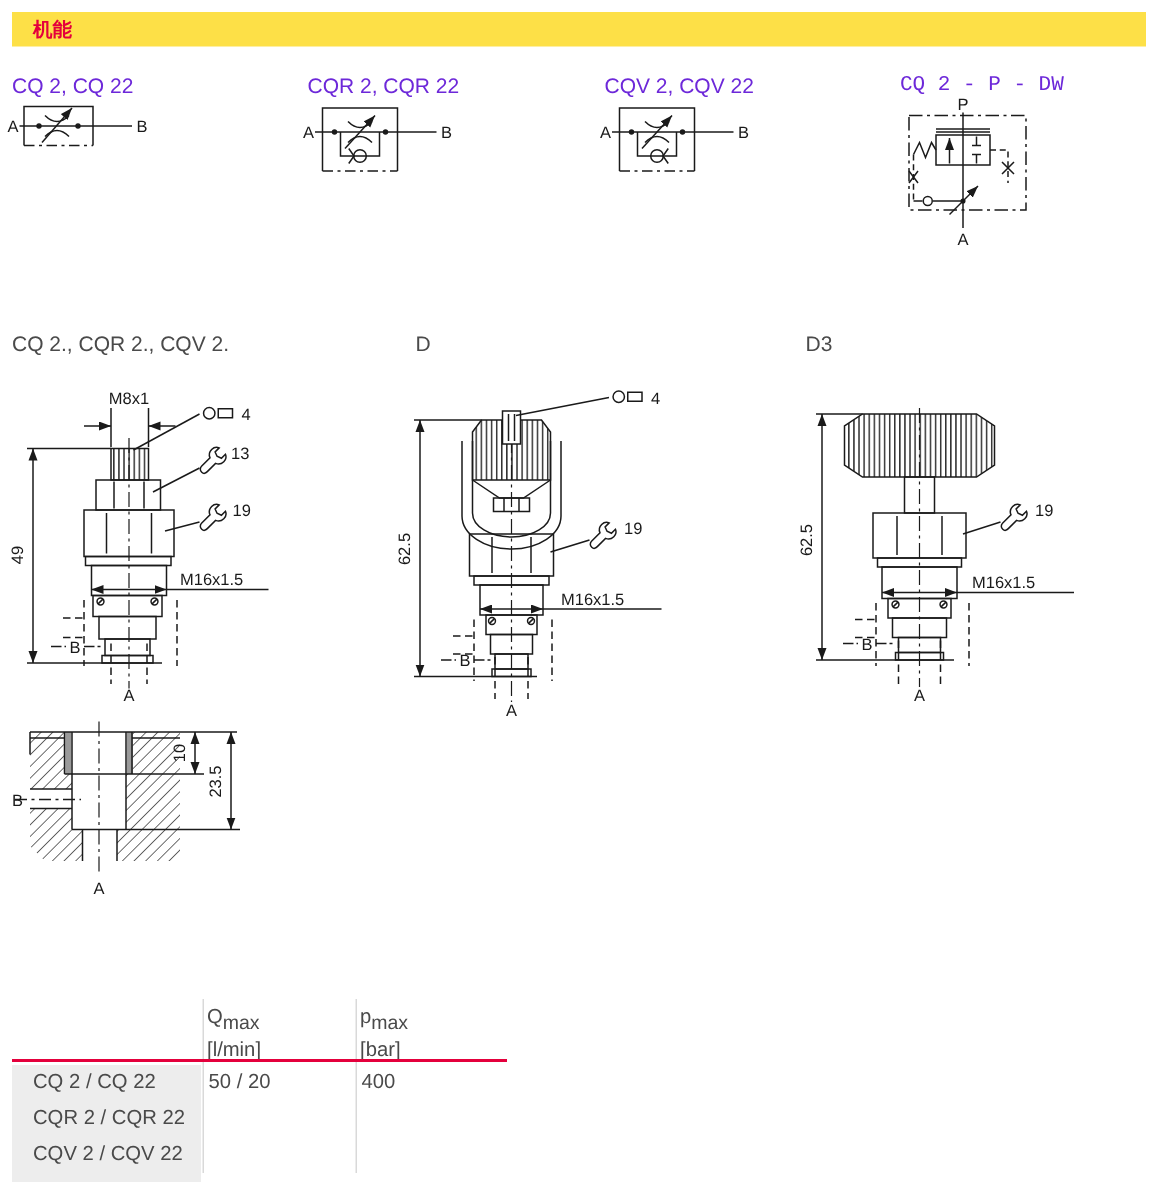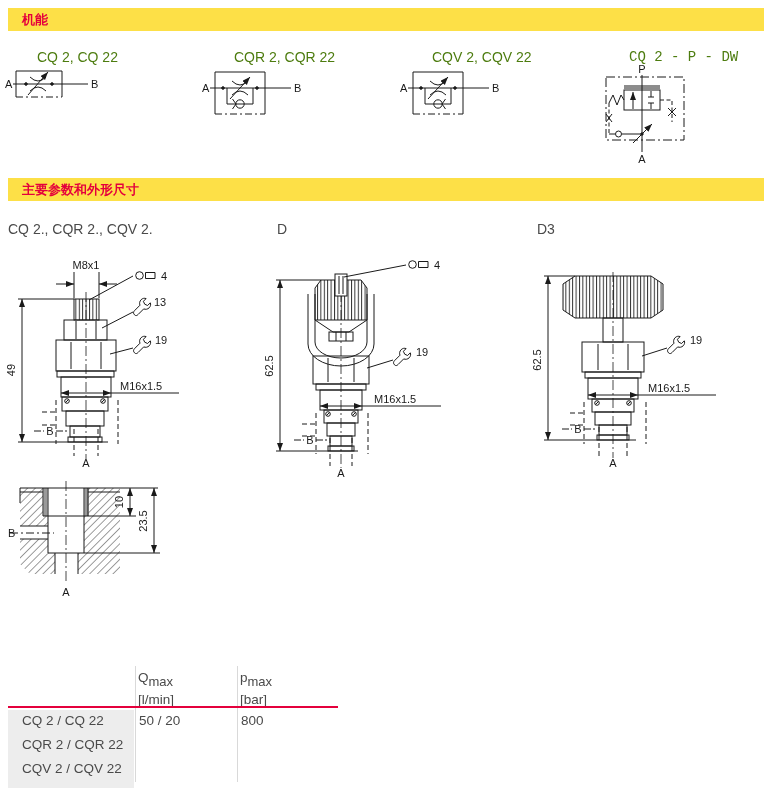--- a/index.html
+++ b/index.html
@@ -1,21 +1,21 @@
 <!DOCTYPE html>
 <html><head>
 <meta charset="utf-8">
 <style>
   html,body{margin:0;padding:0;background:#fff;}
   #page{position:relative;width:772px;height:788px;background:#fff;overflow:hidden;
         font-family:"Liberation Sans", sans-serif;color:#4a4a4a;}
   .abs{position:absolute;}
   .strip{left:8px;width:756px;height:23px;background:#fde047;display:flex;align-items:center;}
   .strip span{margin-left:14px;font-size:13px;font-weight:bold;color:#e4003c;}
-  .symtitle{font-size:14px;color:#4d7c0f;white-space:nowrap;margin-left:29px;}
+  .symtitle{font-size:14px;color:#6d28d9;white-space:nowrap;}
   .dwtitle{font-size:14px;color:#4a4a4a;white-space:nowrap;}
   svg{overflow:visible;}
   svg text{font-family:"Liberation Sans",sans-serif;fill:#1a1a1a;}
   .t11{font-size:11px;}
   .tport{font-size:11px;}
   
   #spec-table{left:8px;top:666px;width:348px;height:116px;font-size:13.5px;color:#4a4a4a;}
   .tsep{position:absolute;top:0;width:1px;height:116px;background:#d9d9d9;}
   .thead{position:absolute;top:3px;line-height:18px;}
   .thead sub{font-size:13px;}
@@ -130,23 +130,20 @@
     <line x1="24" y1="70" x2="44" y2="70"></line>
     <circle cx="44" cy="70" r="1.2" fill="#1a1a1a"></circle>
     <line x1="35" y1="79" x2="54" y2="60" marker-end="url(#mE)"></line>
     <polyline points="62,36 74,36 74,58" stroke-dasharray="4 2.5"></polyline>
     <path d="M70,44 L74,48 L70,52"></path>
         <path d="M78,44 L74,48 L78,52"></path>
     <text x="44" y="99" class="tport" text-anchor="middle" stroke="none" fill="#1a1a1a">A</text>
   </g>
 </svg>
 
-<div class="abs strip" style="top:178px;">
-  <span>主要参数和外形尺寸</span>
-</div>
 
 <div class="abs dwtitle" style="left:8px;top:221px;text-align:right;">CQ 2., CQR 2., CQV 2.</div>
 <div class="abs dwtitle" style="left:277px;top:221px;">D</div>
 <div class="abs dwtitle" style="left:537px;top:221px;">D3</div>
 
 <svg class="abs" style="left:4px;top:254px;" width="200" height="218" viewBox="0 0 200 218">
   <g stroke="#1a1a1a" fill="none" stroke-width="1">
     <line x1="82" y1="38" x2="82" y2="205" stroke-dasharray="10 3 2 3" stroke-width="0.8"></line>
 
     <rect x="70" y="45" width="25" height="21" fill="url(#knurl)"></rect>
@@ -381,21 +378,21 @@
   <div class="thead" style="left:232px;">
     <span>p</span><sub>max</sub><br>
     <span>[bar]</span>
   </div>
 
   <div class="redline"></div>
 
   <div class="rowlabel" style="top:44px;">
     <span>CQ 2 / CQ 22</span></div>
   <div class="rowval" style="left:131px;top:44px;">50 / 20</div>
-  <div class="rowval" style="left:233px;top:44px;">800</div>
+  <div class="rowval" style="left:233px;top:44px;">400</div>
 
   <div class="rowlabel" style="top:68px;">
     <span>CQR 2 / CQR 22</span></div>
   <div class="rowval" style="left:131px;top:68px;"></div>
   <div class="rowval" style="left:233px;top:68px;"></div>
 
   <div class="rowlabel" style="top:92px;">
     <span>CQV 2 / CQV 22</span></div>
   <div class="rowval" style="left:131px;top:92px;"></div>
   <div class="rowval" style="left:233px;top:92px;"></div>

